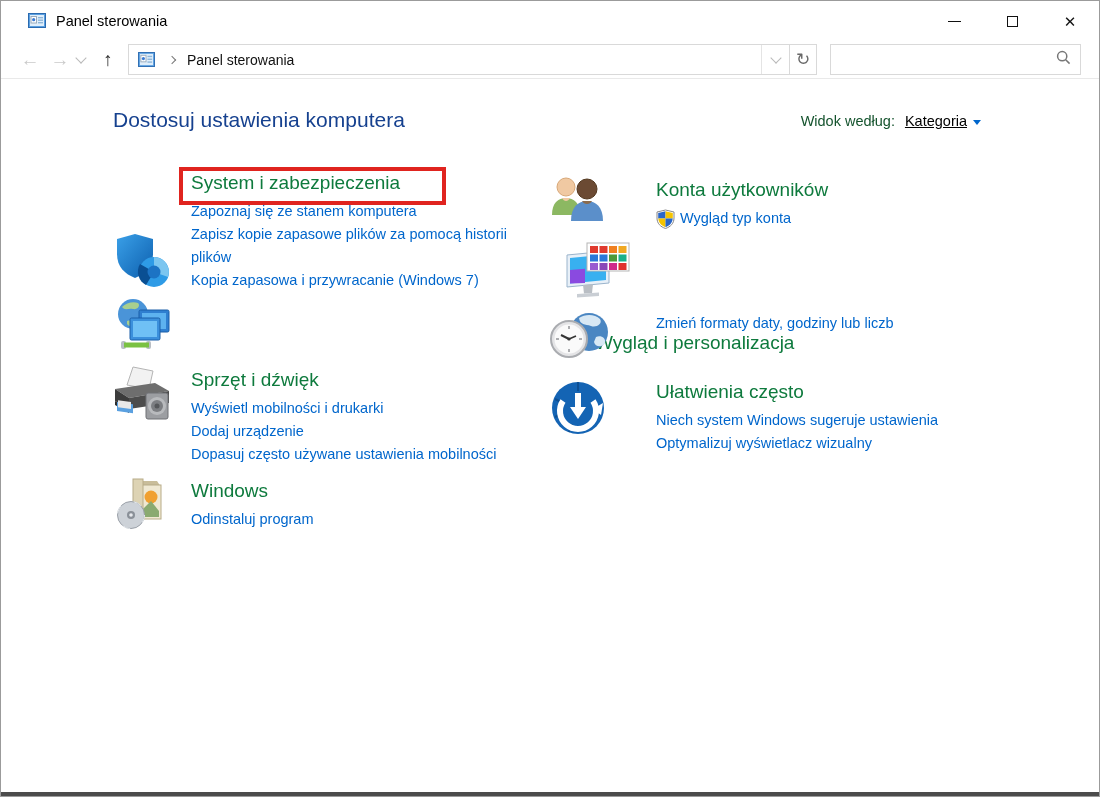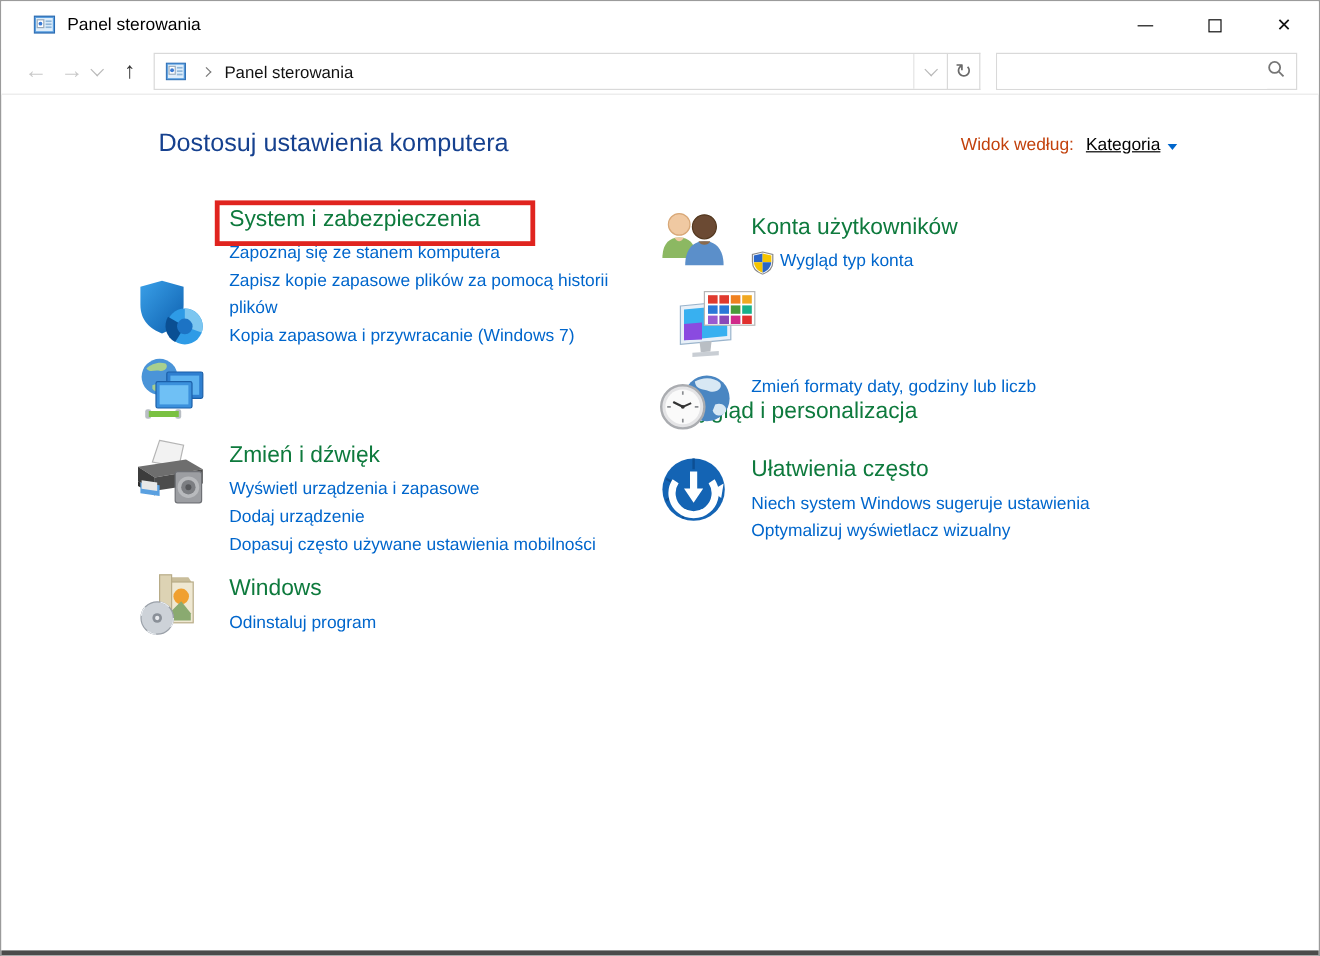--- a/index.html
+++ b/index.html
@@ -40,36 +40,36 @@
   .refresh-btn { width:27px; height:31px; border:1px solid #d9d9d9; border-left:none;
                  display:flex; align-items:center; justify-content:center;
                  color:#6a6a6a; font-size:17px; }
   .searchbox { margin-left:13px; width:251px; height:31px; border:1px solid #d9d9d9;
                display:flex; align-items:center; background:#fff; }
   .searchbox input { border:none; outline:none; flex:1; height:100%; padding-left:8px;
                      font-size:13px; font-family:inherit; }
   .search-ic { margin-right:9px; flex:0 0 auto; }
 
   
-  .page-heading { position:absolute; left:112px; top:107px; font-size:21px; color:#16418f;margin-left:19px; }
+  .page-heading { position:absolute; left:112px; top:107px; font-size:21px; color:#16418f; }
   .viewby { position:absolute; right:118px; top:112px; font-size:14.5px; display:flex; align-items:center; }
-  .viewby .lbl { color:#c2410c; margin-right:10px; }
+  .viewby .lbl { color:#14532d; margin-right:10px; }
   .viewby .val { color:#000000;text-decoration:underline; }
   .caret-down { display:inline-block; width:0; height:0; margin-left:6px; margin-top:3px;
                 border-left:4.5px solid transparent; border-right:4.5px solid transparent;
                 border-top:5.5px solid #0066cc; }
 
   
   .cat { position:absolute; display:flex; }
   .cat .icon-col { flex:0 0 78px; display:flex; justify-content:flex-start; }
   .cat .txt-col { display:flex; flex-direction:column; }
   .cat-title { font-size:19px; color:#0e7a3d; line-height:26px; margin-bottom:4px; cursor:pointer; }
   .cat-link { font-size:14.5px; color:#0066cc; line-height:23px; cursor:pointer; }
   .left-col .txt-col { width:336px; }
-  .right-col .txt-col { width:340px; }
+  .right-col .txt-col { width:340px;margin-left:30px; }
   .link-row { display:flex; align-items:center; }
   .link-row svg { margin-right:5px; }
 
   .red-box { position:absolute; left:178px; top:166px; width:267px; height:38px;
              border:4px solid #e0241f; pointer-events:none; z-index:5; }
 
   .bottom-strip { position:absolute; left:0; right:0; bottom:0; height:4px; background:#4b4b4b; }
 </style>
 </head>
 <body>
@@ -199,22 +199,22 @@
         <polygon points="6,38 20,46 20,50 6,42" fill="#2c2c2c"></polygon>
         <rect x="8" y="38" width="16" height="9" fill="#5aa0e0" transform="skewY(8)"></rect>
         <rect x="9" y="36" width="13" height="7" fill="#e8e8e8" transform="skewY(8)"></rect>
         <rect x="37" y="30" width="22" height="26" rx="2" fill="#9c9ea2" stroke="#6e7075"></rect>
         <circle cx="48" cy="43" r="9" fill="#b8babd"></circle>
         <circle cx="48" cy="43" r="6" fill="#7c7e82"></circle>
         <circle cx="48" cy="43" r="2.5" fill="#55575a"></circle>
       </svg>
     </div>
     <div class="txt-col" style="padding-top:4px">
-      <span class="cat-title">Zmień i dźwięk</span>
-      <span class="cat-link">Wyświetl urządzenia i zapasowe</span>
+      <span class="cat-title">Sprzęt i dźwięk</span>
+      <span class="cat-link">Wyświetl mobilności i drukarki</span>
       <span class="cat-link">Dodaj urządzenie</span>
       <span class="cat-link">Dopasuj często używane ustawienia mobilności</span>
     </div>
   </div>
 
   <div class="cat left-col" style="left:112px; top:472px;">
     <div class="icon-col">
       <svg width="58" height="58" viewBox="0 0 58 58">
         <polygon points="20,8 44,8 48,14 24,14" fill="#c9bd9a"></polygon>
         <rect x="24" y="12" width="24" height="34" fill="#efe8d2" stroke="#b8ac88"></rect>

